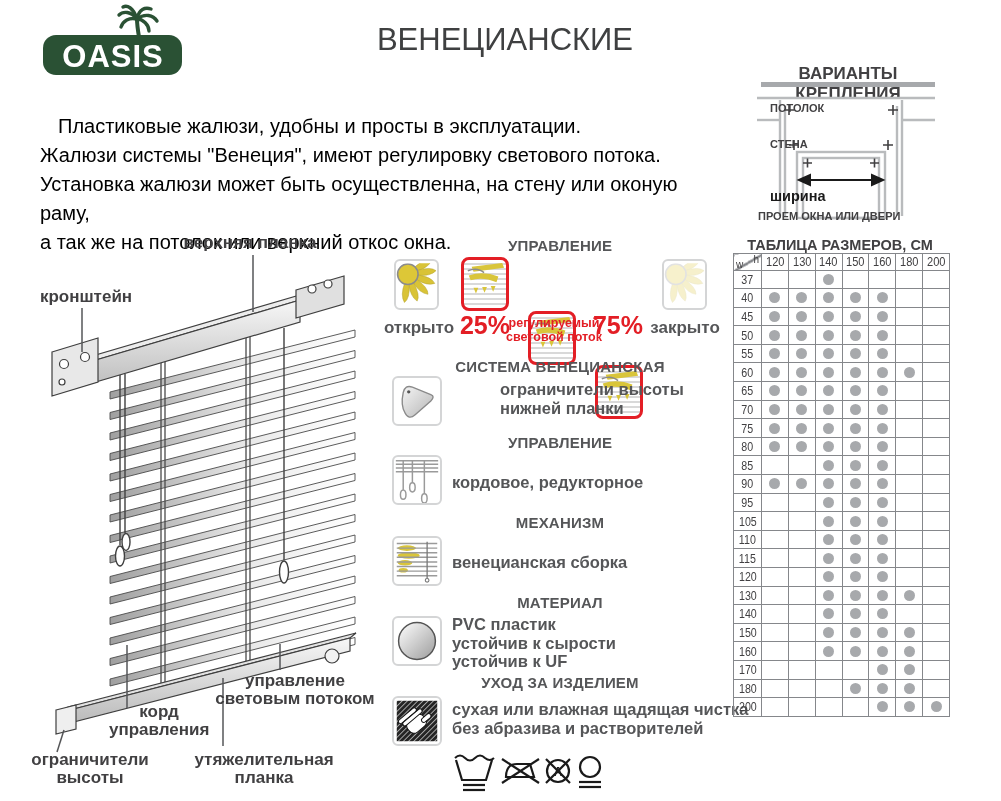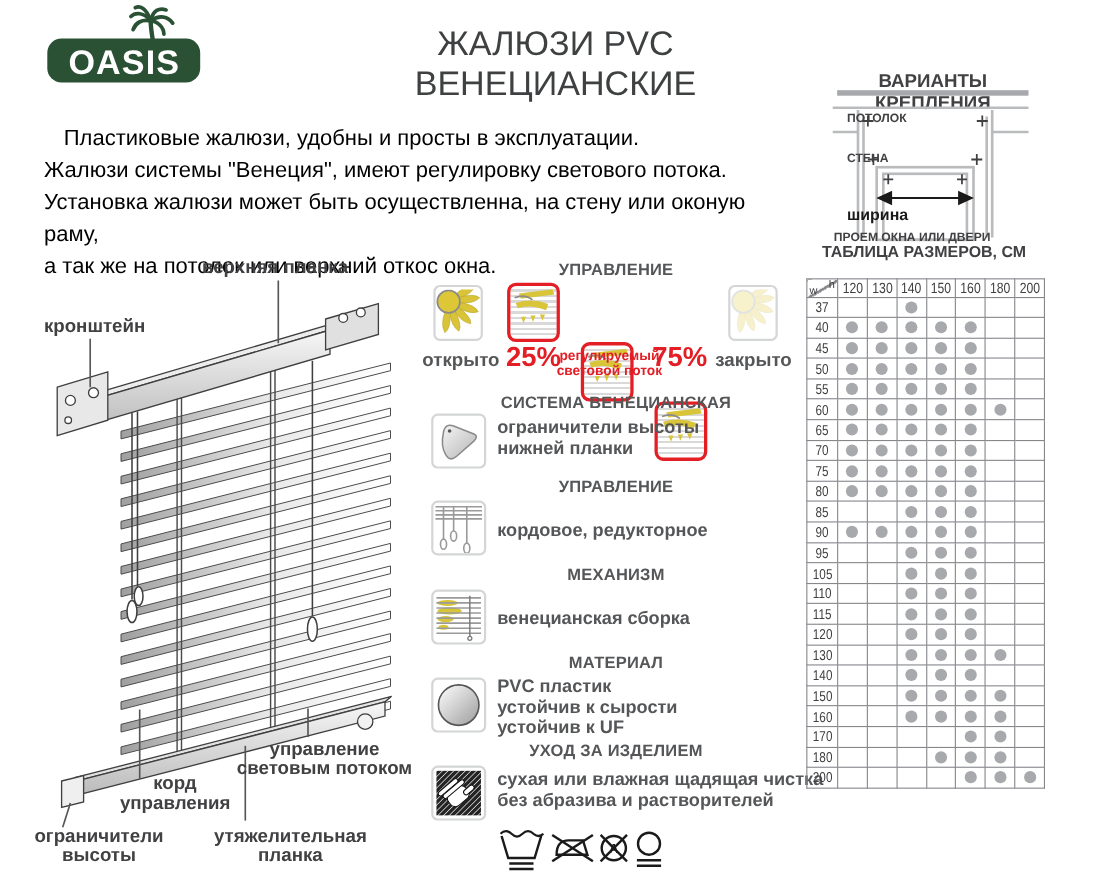--- a/index.html
+++ b/index.html
@@ -31,21 +31,21 @@
   .red-box  { border:3px solid #e31e25; border-radius:8px; overflow:hidden;
     background:repeating-linear-gradient(180deg,#ffffff 0 3px,#d9d9d9 3px 5px); position:relative; }
   .feat-text { left:452px; width:285px; font-weight:bold; font-size:16.5px;
     line-height:19px; color:#555658; }
   .dim-label { font-weight:bold; font-size:17px; color:#555658; text-align:center; }
   .dim-red   { font-weight:bold; color:#e31e25; text-align:center; }
   .pct { font-size:25px; }
   .adj { font-size:12.5px; line-height:13.5px; }
 
   
-  .table-title { left:726px; top:222px; width:228px; text-align:center;
+  .table-title { left:726px; top:237px; width:228px; text-align:center;
     font-weight:bold; font-size:14.5px; color:#414042; }
   table.size-table { border-collapse:collapse; table-layout:fixed; }
   .size-table td { border:1.6px solid #85878b; text-align:center; vertical-align:middle;
     padding:0; color:#414042; }
   .size-table td.th-num, .size-table td.corner { height:16.5px; font-size:13.5px; }
   .size-table tbody td { height:18.6px; font-size:13px; }
   .size-table .num { display:inline-block; transform:scaleX(.82); }
   .size-table .dot { display:block; width:11px; height:11px; border-radius:50%;
     background:#a7a9ac; margin:0 auto; }
   td.corner { position:relative;
@@ -64,21 +64,20 @@
     <path d="M102,16 C98,4 92,2 88,4" stroke-width="3.4"></path>
     <path d="M102,16 C104,6 110,4 116,6" stroke-width="3.4"></path>
     <path d="M102,16 C110,10 118,12 122,18" stroke-width="3.4"></path>
     <path d="M102,16 C108,16 114,22 114,28" stroke-width="3.4"></path>
   </g>
   <rect x="8" y="32" width="139" height="40" rx="13" fill="#2a5134"></rect>
   <text x="78" y="64" text-anchor="middle" font-family="Liberation Sans, sans-serif" font-size="31" font-weight="bold" letter-spacing="1" fill="#ffffff">OASIS</text>
 </svg>
 
 <div class="abs page-title">
-  <div>ЖАЛЮЗИ PVC</div>
   <div>ВЕНЕЦИАНСКИЕ</div>
 </div>
 
 <div class="abs intro">
   <div class="indent">Пластиковые жалюзи, удобны и просты в эксплуатации.</div>
   <div>Жалюзи системы "Венеция", имеют регулировку светового потока.</div>
   <div>Установка жалюзи может быть осуществленна, на стену или оконую раму,</div>
   <div>а так же на потолок или верхний откос окна.</div>
 </div>
 
@@ -293,21 +292,21 @@
     <defs>
         <linearGradient id="tagG" x1="0" y1="0" x2="1" y2="1">
       <stop offset="0" stop-color="#f5f5f5"></stop>
           <stop offset="1" stop-color="#b5b5b5"></stop>
         </linearGradient>
       </defs>
     <path d="M10,16 Q12,7 20,10 L40,18 Q45,20 40,25 L23,40 Q16,46 12,38 Q7,30 10,16 Z" fill="url(#tagG)" stroke="#8a8a8a" stroke-width="1.5"></path>
     <circle cx="16" cy="15" r="1.8" fill="#555"></circle>
   </svg>
 </div>
-<div class="abs feat-text" style="top:380px;">
+<div class="abs feat-text" style="top:380px;margin-left:48px;">
   <div>ограничители высоты</div>
   <div>нижней планки</div>
 </div>
 
 <div class="abs sec-head" style="top:434px;">УПРАВЛЕНИЕ</div>
 <div class="abs icon-box" style="left:392px;top:455px;width:50px;height:50px;">
   <svg width="46" height="46" viewBox="0 0 50 50" stroke="#9a9a9a" fill="none" stroke-width="1.6">
     <line x1="2" y1="4" x2="48" y2="4"></line>
       <line x1="2" y1="8" x2="48" y2="8"></line>
     <line x1="2" y1="12" x2="48" y2="12"></line>

